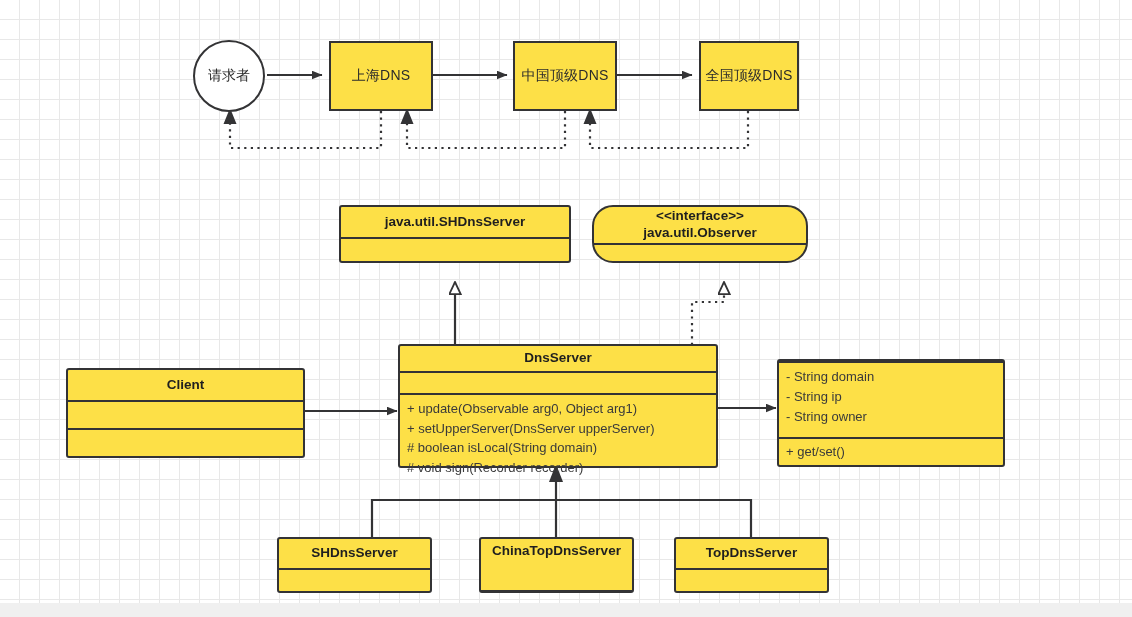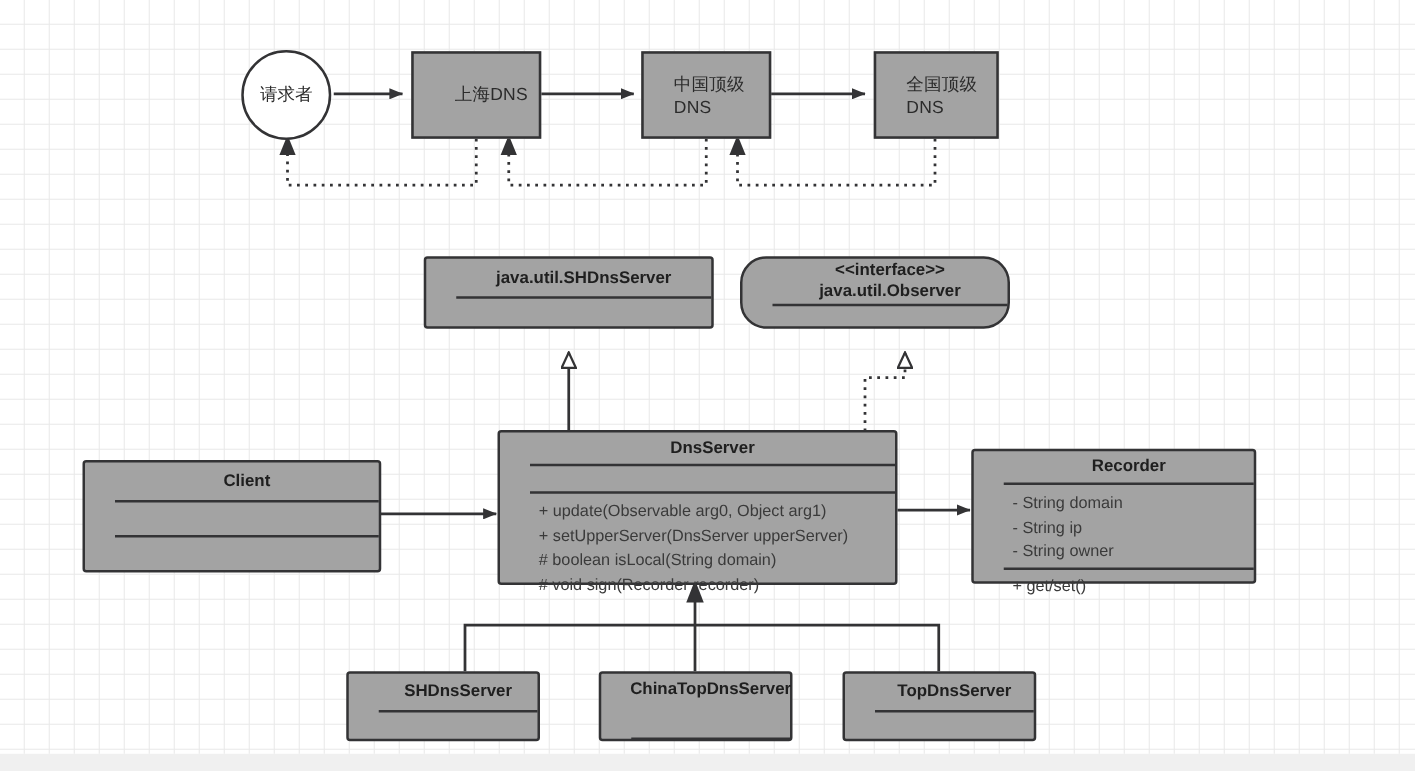--- a/index.html
+++ b/index.html
@@ -29,24 +29,23 @@
   }
   #svglayer {
     position: absolute;
     left: 0; top: 0;
     width: 1132px;
     height: 617px;
   }
   .node {
     position: absolute;
     box-sizing: border-box;
-    background: #a3a3a3;
+    background: #fde047;
     border: 2.2px solid #333335;
     border-radius: 3px;
-    padding-left: 24px;
   }
   .flowbox {
     border-radius: 0;
     border-width: 2px;
     display: flex;
     align-items: center;
     justify-content: center;
   }
   .flowbox .lbl {
     font-size: 14px;
@@ -209,23 +208,20 @@
     <div class="uml-sep uml-compartment" style="flex:0 0 22px;"></div>
     <div class="uml-sep uml-compartment" style="padding-top:4px;">
       <div class="uml-row">+ update(Observable arg0, Object arg1)</div>
       <div class="uml-row">+ setUpperServer(DnsServer upperServer)</div>
       <div class="uml-row"># boolean isLocal(String domain)</div>
       <div class="uml-row"># void sign(Recorder recorder)</div>
     </div>
   </div>
 
   <div class="node umlbox" style="left:777px; top:359px; width:228px; height:108px;">
-    <div class="uml-title" style="height:28px;">
-      <span>Recorder</span>
-    </div>
     <div class="uml-sep uml-compartment" style="padding-top:4px;">
       <div class="uml-row">- String domain</div>
       <div class="uml-row">- String ip</div>
       <div class="uml-row">- String owner</div>
     </div>
     <div class="uml-sep uml-compartment" style="flex:0 0 26px; padding-top:3px;">
       <div class="uml-row">+ get/set()</div>
     </div>
   </div>
 

